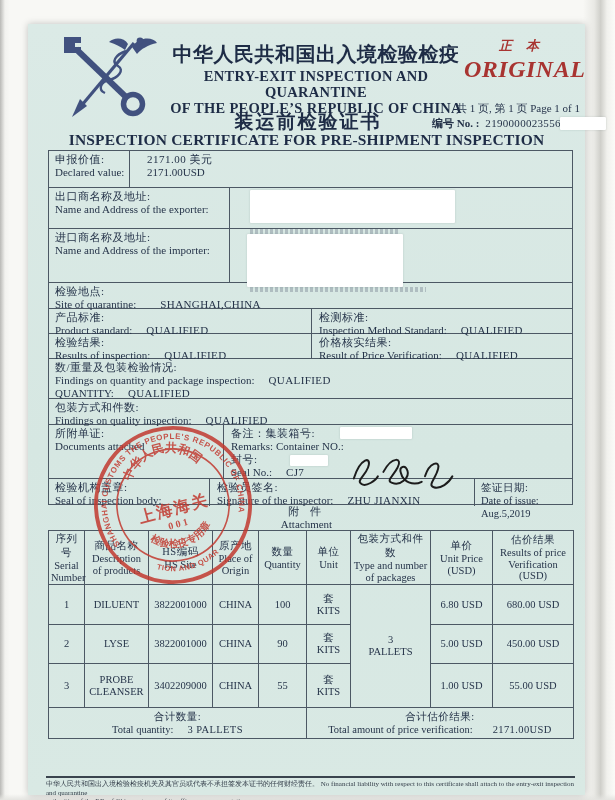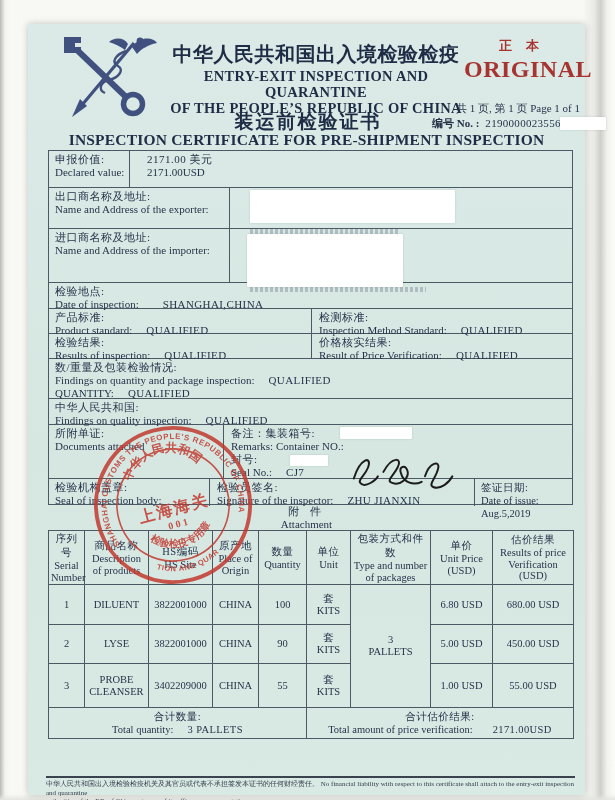--- a/index.html
+++ b/index.html
@@ -12,21 +12,21 @@
          background:linear-gradient(180deg,rgba(0,0,0,0),#e4e4e0); }
   .cert{ position:absolute; left:28px; top:24px; width:557px; height:771px;
          background:linear-gradient(180deg,#dbeae6 0,#d6e7e2 55%,#d9e9e4 100%);
          box-shadow:0 0 7px rgba(0,0,0,.22); color:#26344a; overflow:visible; }
   .abs{ position:absolute; }
 
   
   .hdr-center{ position:absolute; left:126px; top:17px; width:324px; text-align:center; }
   .org-cn{ font-size:20px; font-weight:bold; letter-spacing:.5px; color:#1e2c46; white-space:nowrap; }
   .org-en{ font-size:14.5px; font-weight:bold; letter-spacing:.3px; color:#1e2c46; line-height:16px; }
-  .orig-block{ position:absolute; left:436px; top:13px; width:110px; text-align:center; color:#a83431; }
+  .orig-block{ position:absolute; left:436px; top:13px; width:110px; text-align:center; color:#a83431;font-style:italic; }
   .orig-cn{ font-size:13px; font-weight:bold; letter-spacing:14px; padding-left:14px; }
   .orig-en{ font-size:24px; font-weight:bold; letter-spacing:.5px; margin-top:1px; }
   .page-info{ position:absolute; left:330px; top:77px; width:222px; text-align:right; font-size:11px; color:#27354c; }
   .title-cn{ position:absolute; left:150px; top:85px; width:260px; text-align:center; font-size:19px; font-weight:bold; letter-spacing:2px; color:#1e2c46; }
   .no-line{ position:absolute; left:404px; top:92px; width:210px; font-size:11px; white-space:nowrap; }
   .no-label{ font-weight:bold; }
   .no-value{ margin-left:6px; font-size:11px; letter-spacing:.3px; }
   .title-en{ position:absolute; left:0; top:107px; width:557px; text-align:center; font-size:15.5px; font-weight:bold; letter-spacing:.2px; color:#1e2c46; }
 
   
@@ -125,21 +125,21 @@
       </div>
 
       <div class="mrow" style="height:54px;">
         <div class="vline" style="left:180px;"></div>
         <div class="cn">进口商名称及地址:</div>
         <div class="en">Name and Address of the importer:</div>
       </div>
 
       <div class="mrow" style="height:26px;">
         <div class="cn">检验地点:</div>
-        <div class="en"><span>Date of inspection:</span><span class="q" style="margin-left:24px;">SHANGHAI,CHINA</span></div>
+        <div class="en"><span>Site of quarantine:</span><span class="q" style="margin-left:24px;">SHANGHAI,CHINA</span></div>
       </div>
 
       <div class="mrow" style="height:25px;">
         <div class="vline" style="left:262px;"></div>
         <div class="cn">产品标准:</div>
         <div class="en"><span>Product standard:</span><span class="q">QUALIFIED</span></div>
         <div class="half" style="left:270px;">
           <div class="cn">检测标准:</div>
           <div class="en"><span>Inspection Method Standard:</span><span class="q">QUALIFIED</span></div>
         </div>
@@ -155,21 +155,21 @@
         </div>
       </div>
 
       <div class="mrow" style="height:40px;">
         <div class="cn">数/重量及包装检验情况:</div>
         <div class="en"><span>Findings on quantity and package inspection:</span><span class="q">QUALIFIED</span></div>
         <div class="en"><span>QUANTITY:</span><span class="q">QUALIFIED</span></div>
       </div>
 
       <div class="mrow" style="height:26px;">
-        <div class="cn">中华人民共和国:</div>
+        <div class="cn">包装方式和件数:</div>
         <div class="en"><span>Findings on quality inspection:</span><span class="q">QUALIFIED</span></div>
       </div>
 
       <div class="mrow" style="height:54px;">
         <div class="vline" style="left:174px;"></div>
         <div class="cn">所附单证:</div>
         <div class="en">Documents attached</div>
         <div class="half" style="left:182px;">
           <div class="cn">备注：集装箱号:</div>
           <div class="en">Remarks: Container NO.:</div>

